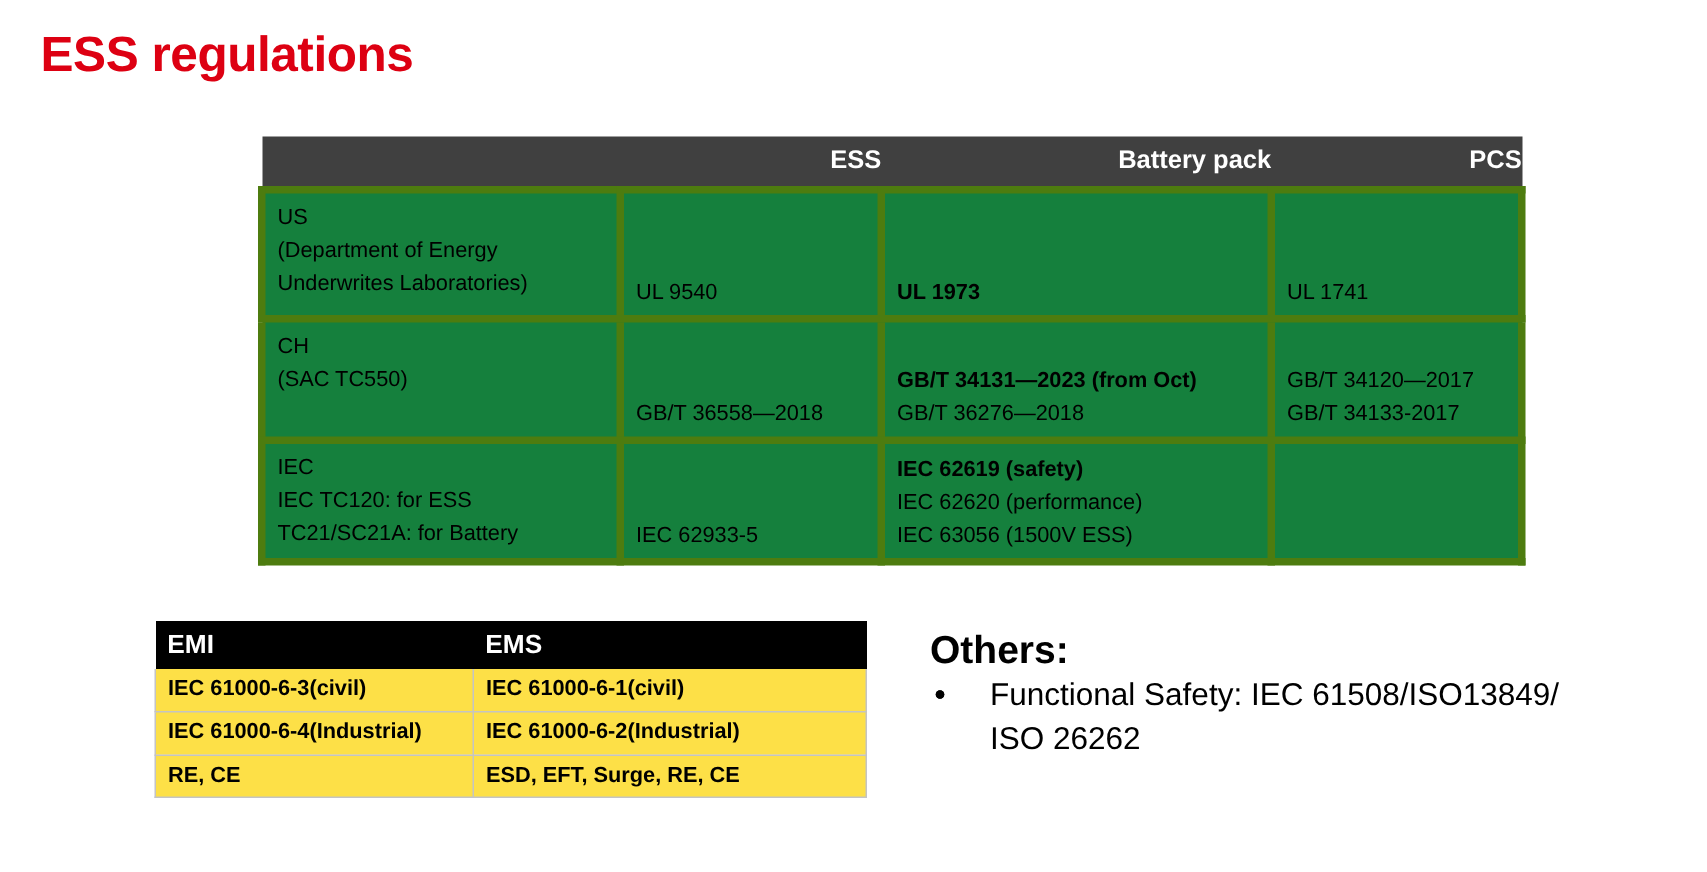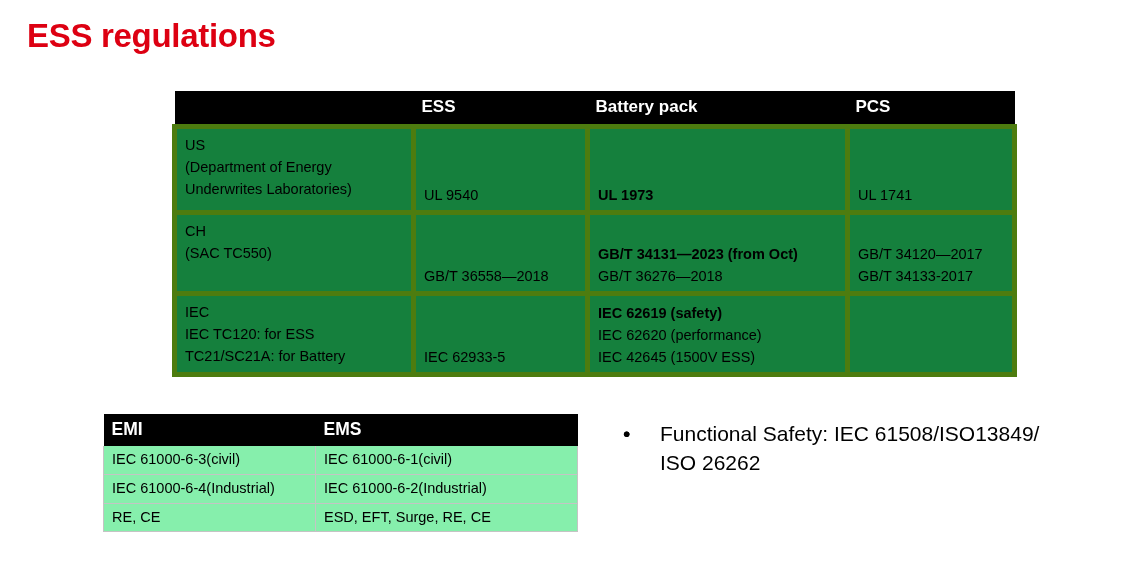--- a/index.html
+++ b/index.html
@@ -39,25 +39,25 @@
     table-layout: fixed;
     font-size: 14.5px;
     line-height: 1.52;
   }
   #regulations-table col.c0 { width: 239px; }
   #regulations-table col.c1 { width: 174px; }
   #regulations-table col.c2 { width: 260px; }
   #regulations-table col.c3 { width: 167px; }
 
   #regulations-table th {
-    background: #000000;
+    background: #404040;
     color: #ffffff;
     font-size: 17px;
     font-weight: bold;
-    text-align: left;
+    text-align: right;
     padding: 3px 0 4px 8px;
     height: 21px;
     border: none;
     vertical-align: middle;
   }
   #regulations-table td {
     border: 5px solid #4d7c0f;
     padding: 3px 4px 4px 8px;
     vertical-align: bottom;
     background: #15803d;
@@ -94,22 +94,23 @@
     text-align: left;
     padding: 2px 0 3px 8px;
     height: 22px;
     border: none;
   }
   #emi-ems-table td {
     border: 1px solid #c4c4c4;
     border-top: none;
     padding: 2px 4px 3px 8px;
     vertical-align: top;
-    background: #86efac;
+    background: #fde047;
     white-space: nowrap;
+    font-weight: bold;
   }
 
   
   #others-block {
     position: absolute;
     left: 620px;
     top: 419px;
     width: 500px;
   }
   #others-heading {
@@ -200,21 +201,21 @@
         <span class="cell-line">IEC</span>
         <span class="cell-line">IEC TC120: for ESS</span>
         <span class="cell-line">TC21/SC21A: for Battery</span>
       </td>
       <td>
         <span class="cell-line">IEC 62933-5</span>
       </td>
       <td>
         <span class="cell-line bold">IEC 62619 (safety)</span>
         <span class="cell-line">IEC 62620 (performance)</span>
-        <span class="cell-line">IEC 42645 (1500V ESS)</span>
+        <span class="cell-line">IEC 63056 (1500V ESS)</span>
       </td>
       <td></td>
     </tr>
   </tbody>
 </table>
 
 <table id="emi-ems-table">
   <colgroup>
     <col class="e0">
       <col class="e1">
@@ -235,20 +236,21 @@
       <td>IEC 61000-6-2(Industrial)</td>
     </tr>
     <tr>
       <td>RE, CE</td>
       <td>ESD, EFT, Surge, RE, CE</td>
     </tr>
   </tbody>
 </table>
 
 <div id="others-block">
+  <div id="others-heading">Others:</div>
   <ul id="others-list">
     <li>
       <span class="bullet-dot">•</span>
     </li>
     <li>
       <span class="bullet-dot">•</span>
       <span>Functional Safety: IEC 61508/ISO13849/</span>
       <br>
       <span>ISO 26262</span>
     </li>

